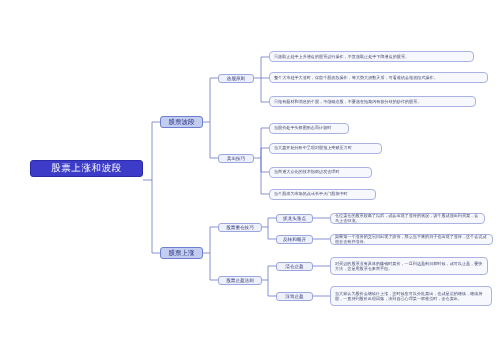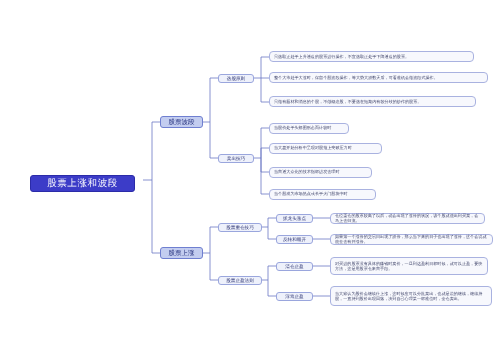--- a/index.html
+++ b/index.html
@@ -121,21 +121,21 @@
       <path d="M268,280 L268,296"></path>
       <path d="M268,296 L276,296"></path>
 
       <path d="M313,218 L330,218"></path>
       <path d="M313,239 L330,239"></path>
       <path d="M313,266 L330,266"></path>
       <path d="M313,296 L330,296"></path>
     </g>
   </svg>
 
-  <div class="node n-root" style="left:30px;top:175px;width:105px;">
+  <div class="node n-root" style="left:30px;top:160px;width:113px;">
     <span>股票上涨和波段</span>
   </div>
 
   <div class="node n-l2" style="left:160px;top:116px;width:43px;">
     <span>股票波段</span>
   </div>
 
   <div class="node n-l2" style="left:160px;top:247px;width:43px;">
     <span>股票上涨</span>
   </div>

